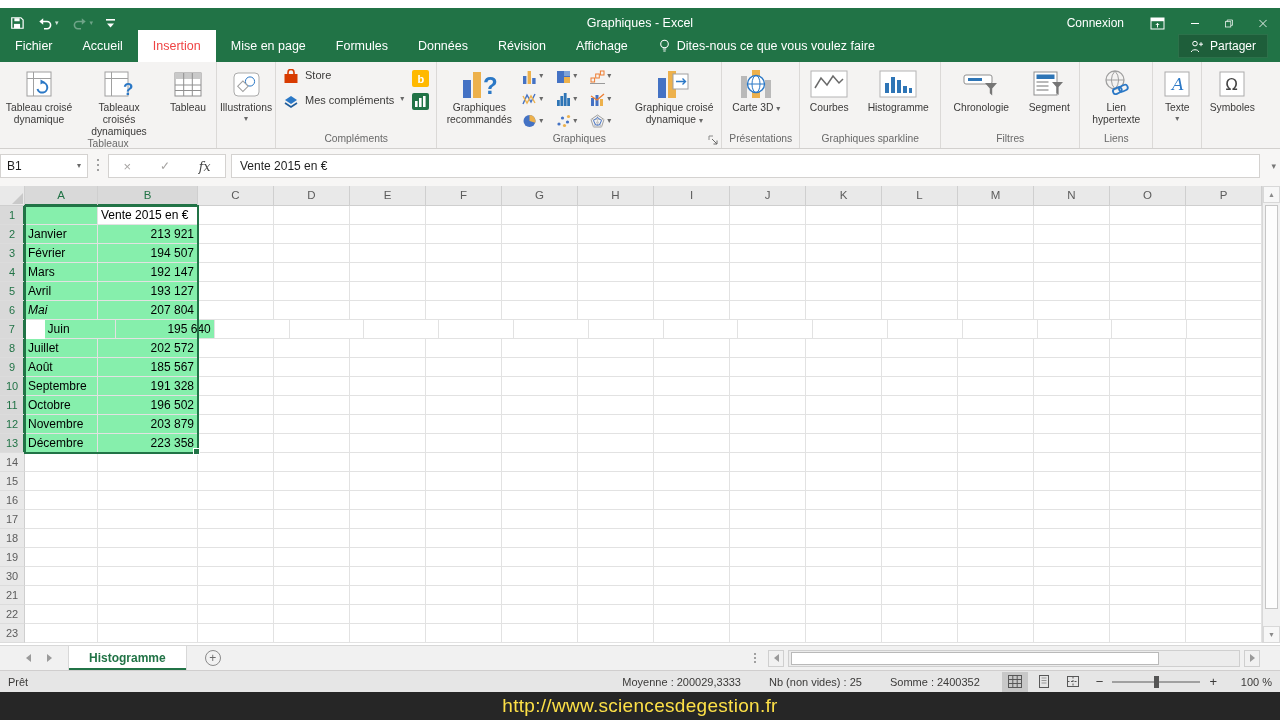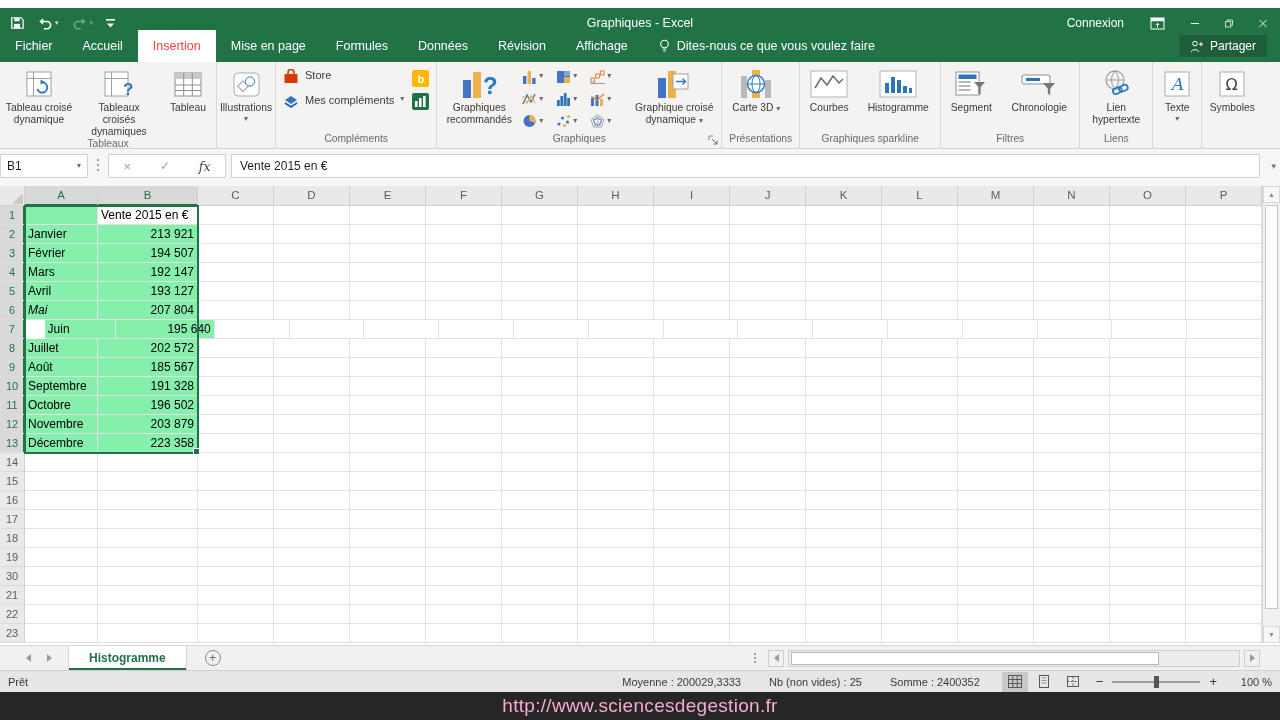--- a/index.html
+++ b/index.html
@@ -95,21 +95,21 @@
   .views{display:flex;gap:3px;margin-right:10px}
   .vbtn{width:26px;height:20px;display:flex;align-items:center;justify-content:center}
   .vbtn.active{background:#c8c8c8}
   .zoomctl{display:flex;align-items:center;gap:9px}
   .zglyph{font-size:13px;color:#3b3a39}
   .ztrack{width:88px;height:2px;background:#a0a0a0;position:relative}
   .zthumb{position:absolute;left:42px;top:-5px;width:5px;height:12px;background:#555}
   .zpct{width:42px;text-align:right;margin-left:4px}
 
   
-  .footer{position:absolute;top:692px;left:0;right:0;height:28px;background:#262626;color:#f9a8d4;display:flex;align-items:center;justify-content:center;font-size:19px;letter-spacing:.3px}
+  .footer{position:absolute;top:692px;left:0;right:0;height:28px;background:#262626;color:#fde047;display:flex;align-items:center;justify-content:center;font-size:19px;letter-spacing:.3px}
 </style>
 </head>
 <body>
 
 <div class="titlebar">
   <div class="apptitle">Graphiques - Excel</div>
   <div class="qat">
     <span class="qitem">
       <svg width="14" height="14" viewBox="0 0 16 16">
           <path d="M2 2h10.5L15 4.5V14H2z" fill="none" stroke="#fff" stroke-width="1.4"></path>
@@ -435,40 +435,40 @@
             </svg>
         </span>
         <span>Histogramme</span>
       </div>
     </div>
     <div class="glabel">Graphiques sparkline</div>
   </div>
 
   <div class="rgroup">
     <div class="rbody">
+      <div class="bigbtn" style="width:78px">
+        <span class="ric">
+          <svg width="36" height="28" viewBox="0 0 36 28">
+              <rect x="1" y="5" width="28" height="9" rx="2" fill="#fff" stroke="#8f8f8f"></rect>
+              <path d="M5 9.5h14" stroke="#2E75B6" stroke-width="3"></path>
+              <path d="M22 13h12l-4.8 5.4v7l-2.4-2.2v-4.8z" fill="#767676"></path>
+            </svg>
+        </span>
+        <span>Chronologie</span>
+      </div>
       <div class="bigbtn" style="width:58px">
         <span class="ric">
           <svg width="32" height="28" viewBox="0 0 32 28">
               <rect x="1" y="2" width="23" height="23" fill="#fff" stroke="#8f8f8f"></rect>
               <rect x="3.5" y="4.5" width="18" height="4.5" fill="#2E75B6"></rect>
               <path d="M3.5 12h12M3.5 16h12M3.5 20h12" stroke="#b9b9b9" stroke-width="2"></path>
               <path d="M19 12h11l-4.4 5v8l-2.2-2v-6z" fill="#767676"></path>
             </svg>
         </span>
         <span>Segment</span>
-      </div>
-      <div class="bigbtn" style="width:78px">
-        <span class="ric">
-          <svg width="36" height="28" viewBox="0 0 36 28">
-              <rect x="1" y="5" width="28" height="9" rx="2" fill="#fff" stroke="#8f8f8f"></rect>
-              <path d="M5 9.5h14" stroke="#2E75B6" stroke-width="3"></path>
-              <path d="M22 13h12l-4.8 5.4v7l-2.4-2.2v-4.8z" fill="#767676"></path>
-            </svg>
-        </span>
-        <span>Chronologie</span>
       </div>
     </div>
     <div class="glabel">Filtres</div>
   </div>
 
   <div class="rgroup">
     <div class="rbody">
       <div class="bigbtn" style="width:70px">
         <span class="ric">
           <svg width="32" height="30" viewBox="0 0 32 30">

